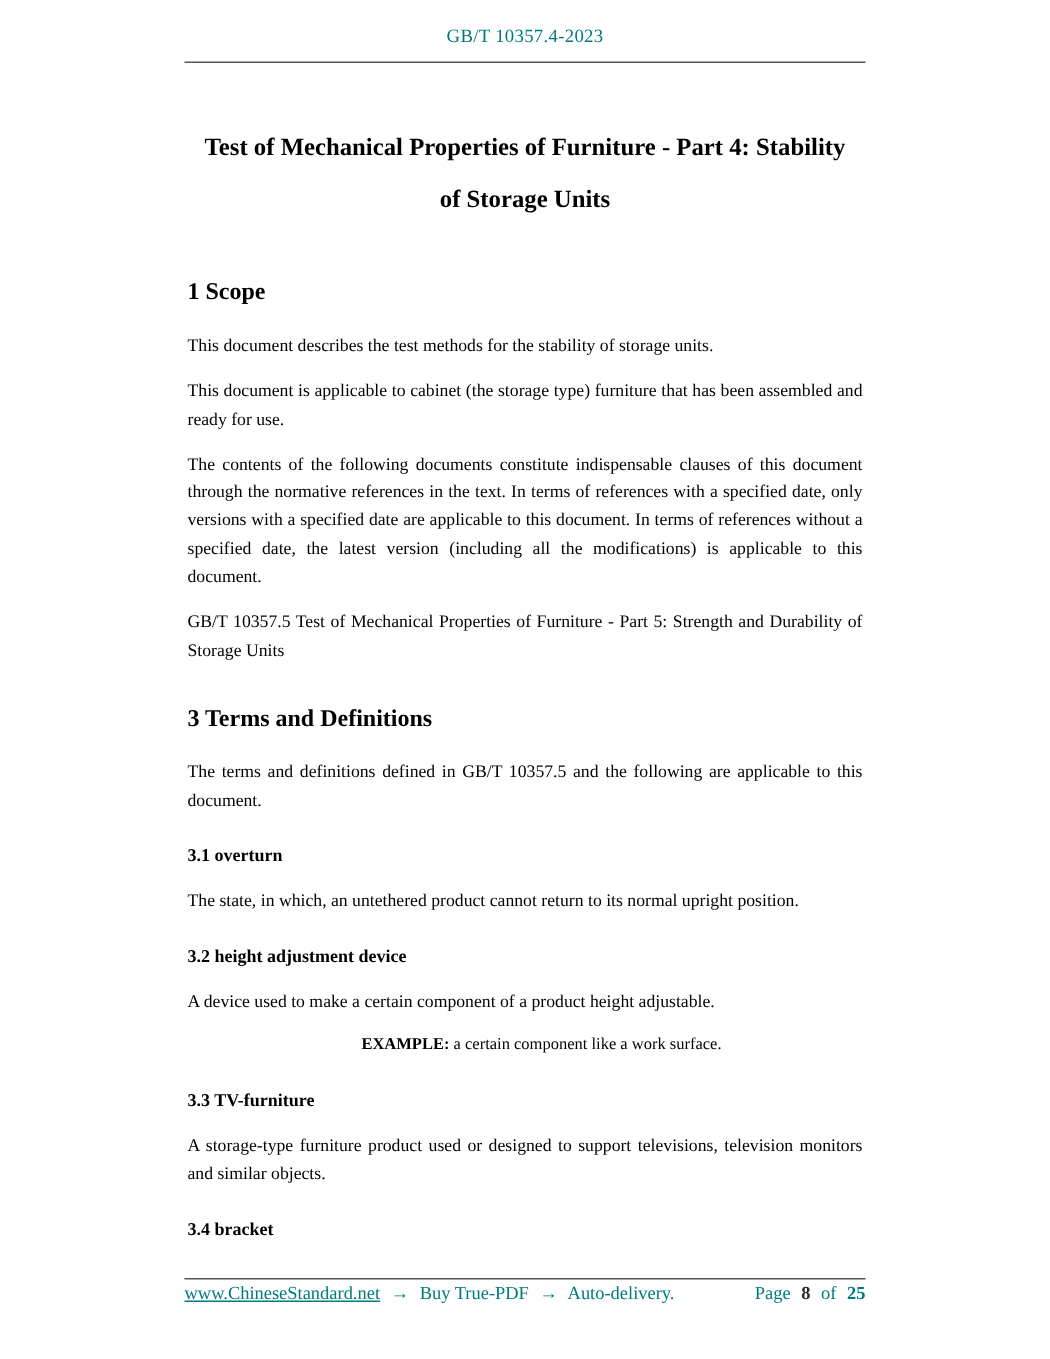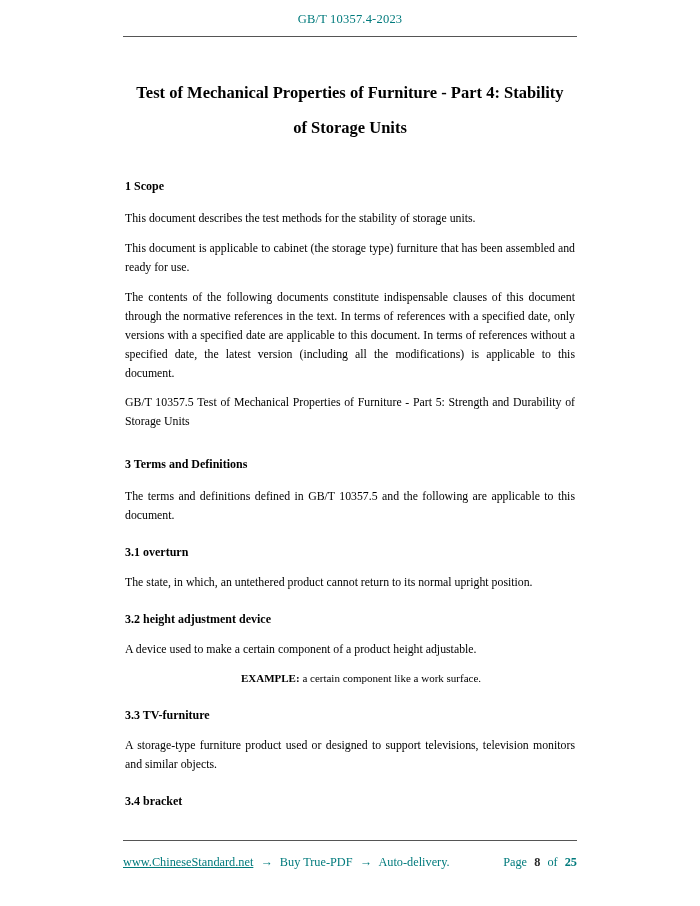--- a/index.html
+++ b/index.html
@@ -8,21 +8,21 @@
     width: 700px;
     height: 906px;
     margin: 0 auto;
     background: #ffffff;
     font-family: "Liberation Serif", "DejaVu Serif", serif;
     color: #000000;
     overflow: hidden;
     box-sizing: border-box;
   }
   .doc-header {
-    padding-top: 12px;
+    padding-top: 17px;
     text-align: center;
     font-size: 12.5px;
     color: #007a7c;
     letter-spacing: 0.2px;
   }
   .header-rule {
     margin: 9px 123px 0 123px;
     border-bottom: 1px solid #555555;
     height: 0;
   }
@@ -32,21 +32,21 @@
     font-weight: bold;
     font-size: 16.5px;
     line-height: 2.1;
   }
   .content {
     margin: 0 125px;
     font-size: 11.8px;
     line-height: 1.6;
   }
   .h2 {
-    font-size: 12px;
+    font-size: 16px;
     font-weight: bold;
     margin: 24px 0 13px 0;
   }
   .h2-first { margin-top: 32px; }
   .h3 {
     font-size: 12px;
     font-weight: bold;
     margin: 18px 0 9px 0;
   }
   .para {
@@ -58,21 +58,21 @@
     font-size: 11px;
     text-align: center;
   }
   .example-label { font-weight: bold; }
   .doc-footer {
     position: absolute;
     left: 123px;
     right: 123px;
     bottom: 36px;
     border-top: 1px solid #555555;
-    padding-top: 14px;
+    padding-top: 2px;
     font-size: 12.3px;
     color: #007a7c;
     display: flex;
     justify-content: space-between;
     align-items: baseline;
   }
   .footer-left span { margin-right: 4px; }
   .footer-link {
     text-decoration: underline;
     color: #007a7c;

